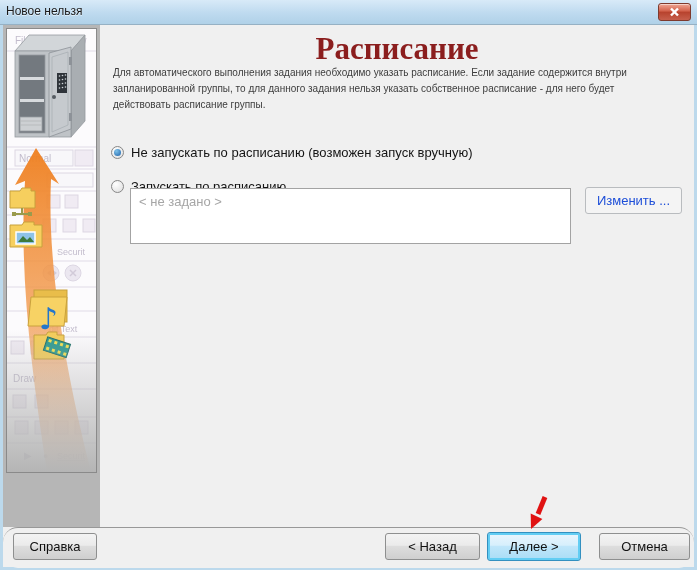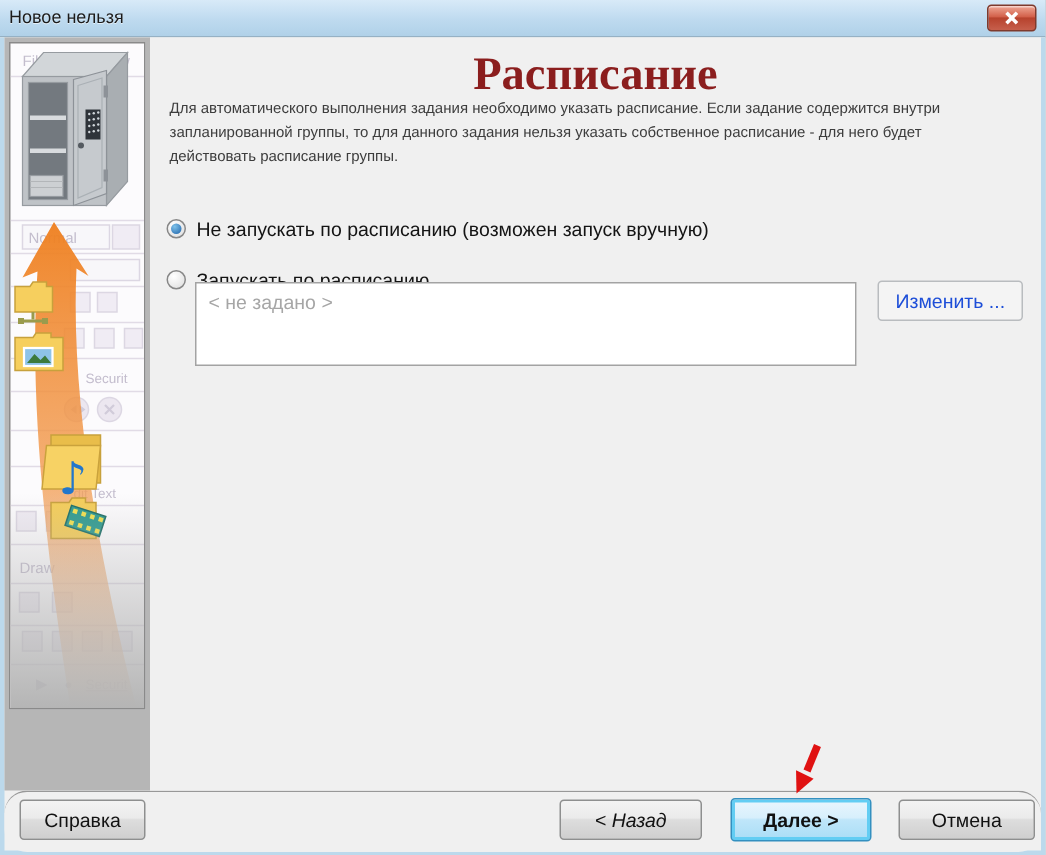--- a/index.html
+++ b/index.html
@@ -32,25 +32,25 @@
     background:radial-gradient(circle at 35% 30%,#7ec2ea,#1e62a9);}
   .schedule-box{position:absolute;left:30px;top:163px;width:441px;height:56px;background:#ffffff;border:1px solid #a3a3a3;box-sizing:border-box;
     padding:5px 8px;font-size:13px;color:#a6a6a6;}
   
   .btn{position:absolute;height:27px;box-sizing:border-box;border:1px solid #8e8f8f;border-radius:3px;
     background:linear-gradient(180deg,#f3f3f3 0%,#ebebeb 45%,#dddddd 50%,#cfcfcf 100%);
     font-family:"Liberation Sans",sans-serif;font-size:13px;color:#111;cursor:pointer;}
   .btn-change{left:485px;top:162px;width:97px;background:#f4f4f4;border-color:#b9bcbf;color:#1d4ed8;cursor:default;}
   .btn-next{left:484px;top:4px;width:94px;height:29px;border:1px solid #3390c0;
     box-shadow:inset 0 0 0 2px #62cdf3;
-    background:linear-gradient(180deg,#eaf6fd 0%,#d7effc 45%,#bfe6fa 50%,#a9ddf6 100%);font-weight:bold;}
+    background:linear-gradient(180deg,#eaf6fd 0%,#d7effc 45%,#bfe6fa 50%,#a9ddf6 100%);}
   
   .footer{position:absolute;left:0;top:502px;width:691px;height:40px;background:#f0f0f0;border-top:1px solid #989898;box-sizing:content-box;border-radius:15px;}
   .btn-help{left:10px;top:5px;width:84px;}
-  .btn-back{left:370px;top:5px;width:95px;font-style:italic;}
+  .btn-back{left:382px;top:5px;width:95px;}
   .btn-cancel{left:596px;top:5px;width:91px;}
   
   .annotation{position:absolute;left:515px;top:493px;width:40px;height:40px;z-index:10;pointer-events:none;}
 </style>
 </head>
 <body>
 
 <div class="window">
 
   <div class="titlebar">

